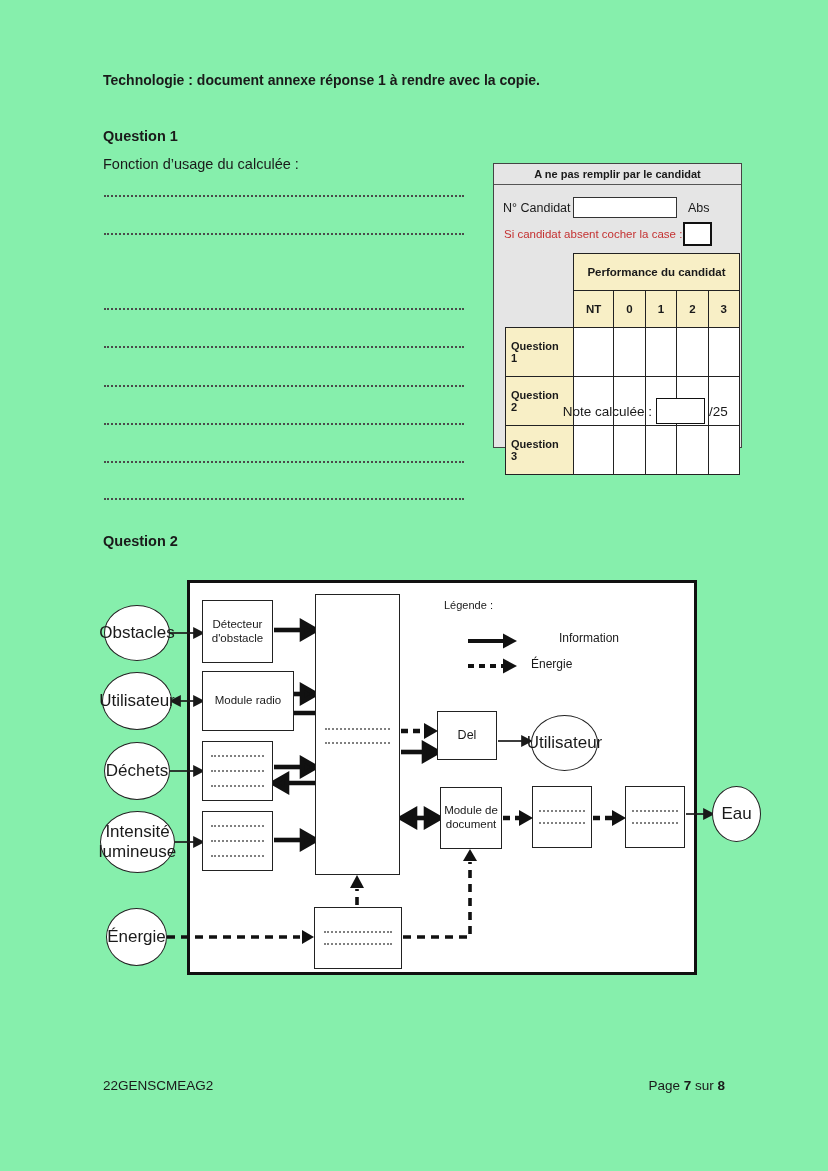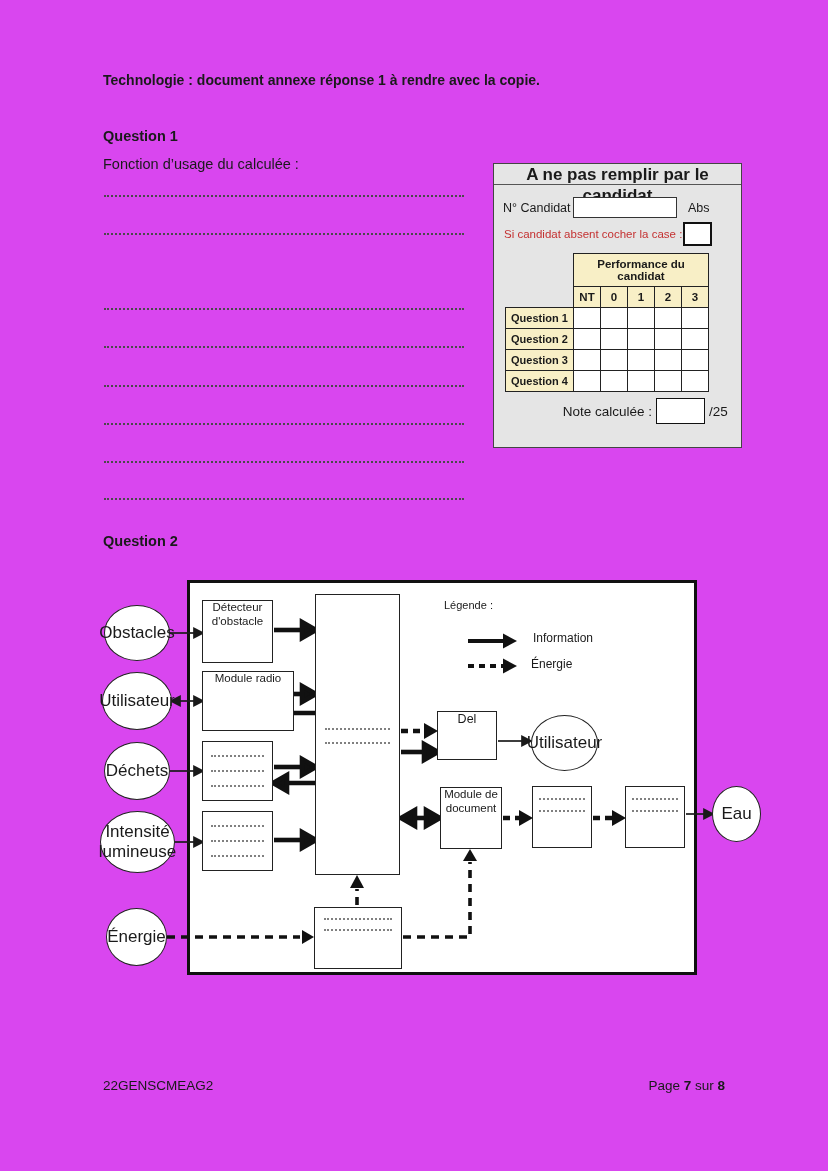--- a/index.html
+++ b/index.html
@@ -1,73 +1,73 @@
 <!DOCTYPE html>
 <html style="--panel_bg: #e5e5e5; --header_bg: #f8efc6; --notice_red: #c43131;"><head>
 <meta charset="utf-8">
 <style>
   html,body{margin:0;padding:0;background:#ffffff;}
   .page{
-    position:relative;width:828px;height:1171px;background:#d946ef;overflow:hidden;
+    position:relative;width:828px;height:1171px;background:#86efac;overflow:hidden;
     font-family:"Liberation Sans",sans-serif;color:#1a1a1a;
   }
   .abs{position:absolute;}
   .bold{font-weight:bold;}
 
   
   .doc-title{left:103px;top:72px;font-size:14px;font-weight:bold;}
   .q1-heading{left:103px;top:128px;font-size:14.5px;font-weight:bold;}
   .q1-prompt1{left:103px;top:156px;font-size:14.5px;}
   .q1-prompt2{left:103px;top:258px;font-size:14.5px;}
   .ansline{position:absolute;left:104px;width:360px;height:0;border-bottom:2.5px dotted #4a4a4a;}
 
   
   .panel{
     left:493px;top:163px;width:249px;height:285px;
     background:var(--panel_bg,#e5e5e5);border:1.6px solid #444;box-sizing:border-box;
   }
   .panel-header{
     position:absolute;left:0;top:0;width:100%;height:21px;line-height:21px;
-    text-align:center;font-size:17px;font-weight:bold;border-bottom:1.4px solid #555;box-sizing:border-box;
+    text-align:center;font-size:11px;font-weight:bold;border-bottom:1.4px solid #555;box-sizing:border-box;
   }
   .cand-label{position:absolute;left:9px;top:37px;font-size:12.5px;}
   .cand-input{position:absolute;left:79px;top:33px;width:104px;height:21px;background:#fff;border:1.6px solid #333;box-sizing:border-box;}
   .abs-label{position:absolute;left:194px;top:37px;font-size:12.5px;}
   .absent-notice{position:absolute;left:10px;top:64px;font-size:11.5px;color:var(--notice_red,#c43131);}
   .absent-checkbox{position:absolute;left:189px;top:58px;width:29px;height:24px;background:#fff;border:2.4px solid #111;box-sizing:border-box;}
 
   table.perf{position:absolute;left:11px;top:89px;border-collapse:collapse;table-layout:fixed;}
-  table.perf td{border:1.6px solid #222;padding:4px;font-size:11.5px;text-align:center;vertical-align:middle;box-sizing:border-box;margin-top:16px;}
+  table.perf td{border:1.6px solid #222;padding:12px;font-size:11.5px;text-align:center;vertical-align:middle;box-sizing:border-box;margin-top:16px;}
   table.perf td.blank{border:none;background:transparent;}
   table.perf .c-title{height:23px;font-weight:bold;background:var(--header_bg,#f8efc6);font-size:11.5px;}
   table.perf .c-head{height:20px;font-weight:bold;background:var(--header_bg,#f8efc6);}
   table.perf .c-rowlabel{height:21px;background:var(--header_bg,#f8efc6);text-align:left;padding-left:5px;font-weight:bold;font-size:11px;}
   table.perf .c-cell{background:#ffffff;}
 
   .note-label{position:absolute;left:0px;top:240px;width:158px;text-align:right;font-size:13.5px;}
   .note-box{position:absolute;left:162px;top:234px;width:49px;height:26px;background:#fff;border:1.8px solid #111;box-sizing:border-box;}
   .note-total{position:absolute;left:215px;top:240px;font-size:13.5px;}
 
   
   .q2-heading{left:103px;top:533px;font-size:14.5px;font-weight:bold;}
   .outerbox{left:187px;top:580px;width:510px;height:395px;border:3px solid #111;box-sizing:border-box;background:#fff;}
   .dbox{
     position:absolute;border:1.8px solid #222;background:#fff;box-sizing:border-box;
-    display:flex;flex-direction:column;align-items:center;
+    display:flex;flex-direction:column;align-items:center;justify-content:center;
     font-size:11.5px;line-height:1.2;text-align:center;
   }
   .dellipse{
     position:absolute;border:1.8px solid #222;background:#fff;border-radius:50%;box-sizing:border-box;
     display:flex;align-items:center;justify-content:center;
     font-size:17px;line-height:1.15;text-align:center;padding:2px;
   }
   .dotfill{display:flex;flex-direction:column;justify-content:space-evenly;width:100%;height:100%;}
   .dotline{width:78%;margin:0 auto;border-top:2px dotted #808080;height:0;}
   .legend-title{left:444px;top:599px;font-size:11px;}
-  .legend-info-label{left:533px;top:631px;font-size:12px;}
+  .legend-info-label{left:559px;top:631px;font-size:12px;}
   .legend-energy-label{left:531px;top:657px;font-size:12px;}
   svg.connectors{position:absolute;left:88px;top:575px;}
   .footer-left{left:103px;top:1078px;font-size:13.5px;}
   .footer-right{left:0;top:1078px;width:725px;text-align:right;font-size:13.5px;}
 </style>
 </head>
 <body>
 
 <div class="page">
 
@@ -127,28 +127,20 @@
       <tr>
         <td class="c-rowlabel">Question 2</td>
         <td class="c-cell"></td>
             <td class="c-cell"></td>
             <td class="c-cell"></td>
             <td class="c-cell"></td>
             <td class="c-cell"></td>
       </tr>
       <tr>
         <td class="c-rowlabel">Question 3</td>
-        <td class="c-cell"></td>
-            <td class="c-cell"></td>
-            <td class="c-cell"></td>
-            <td class="c-cell"></td>
-            <td class="c-cell"></td>
-      </tr>
-      <tr>
-        <td class="c-rowlabel">Question 4</td>
         <td class="c-cell"></td>
             <td class="c-cell"></td>
             <td class="c-cell"></td>
             <td class="c-cell"></td>
             <td class="c-cell"></td>
       </tr>
     </tbody>
       </table>
 
     <span class="note-label">Note calculée :</span>

